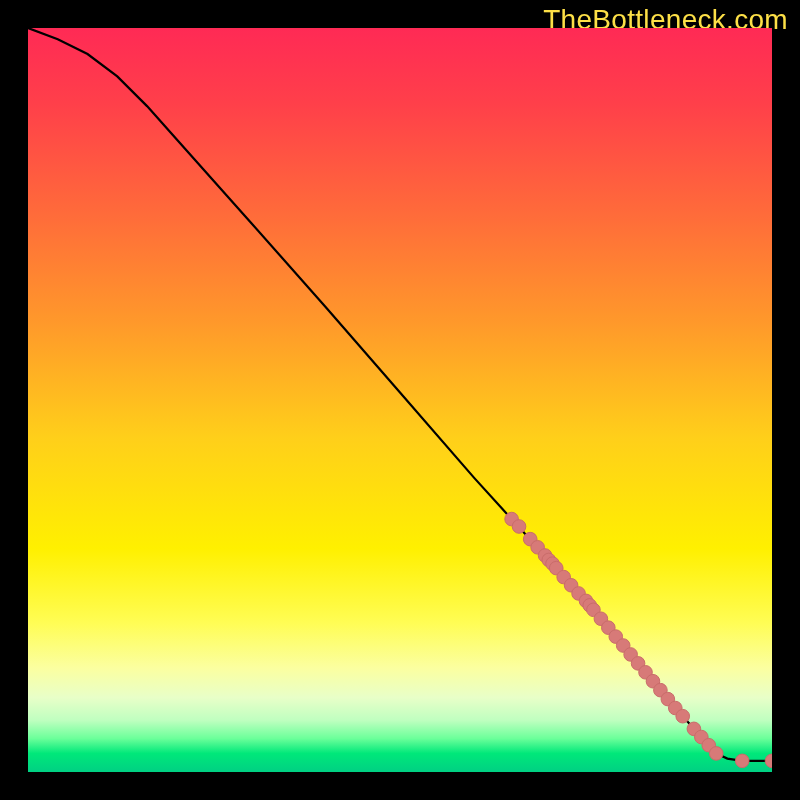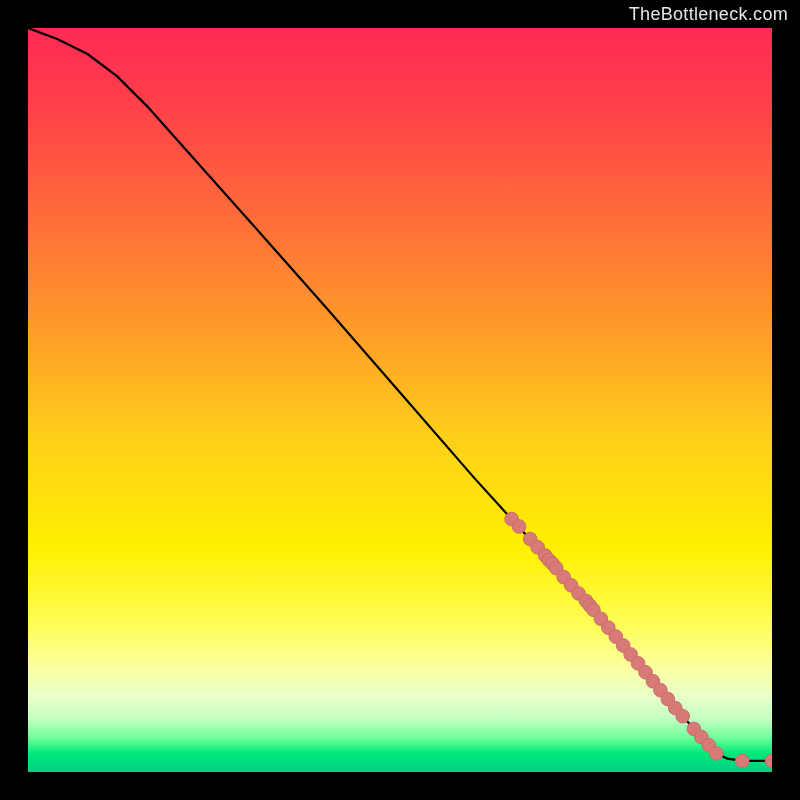--- a/index.html
+++ b/index.html
@@ -21,22 +21,22 @@
     left: 28px;
     top: 28px;
     width: 744px;
     height: 744px;
     overflow: hidden;
   }
   .attribution {
     position: absolute;
     top: 4px;
     right: 12px;
-    color: #e5e5e5;
-    font-size: 18px;
+    color: #fde047;
+    font-size: 28px;
     letter-spacing: 0.3px;
     font-weight: 500;
   }
 </style>
 </head>
 <body>
 
 <div class="frame">
   <div class="attribution">TheBottleneck.com</div>
 

